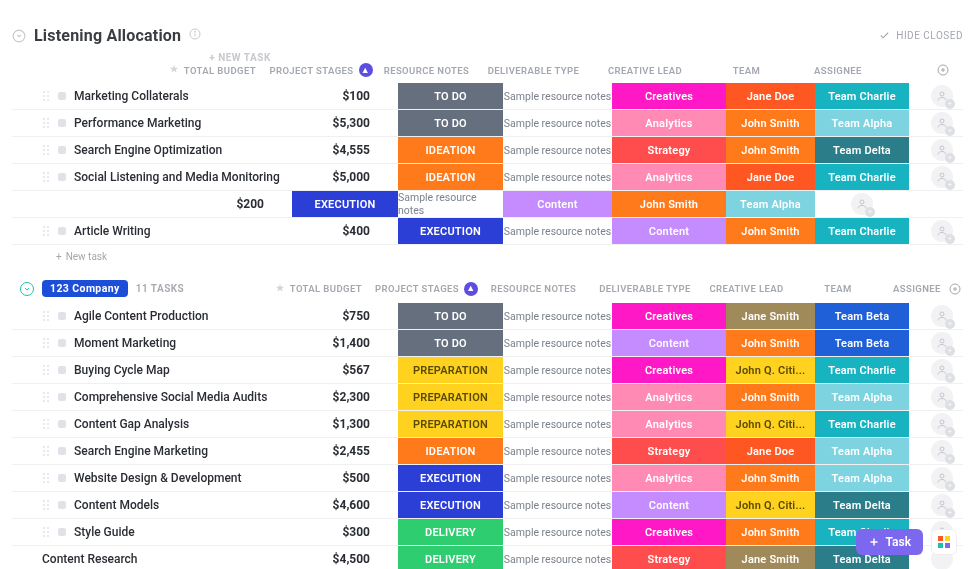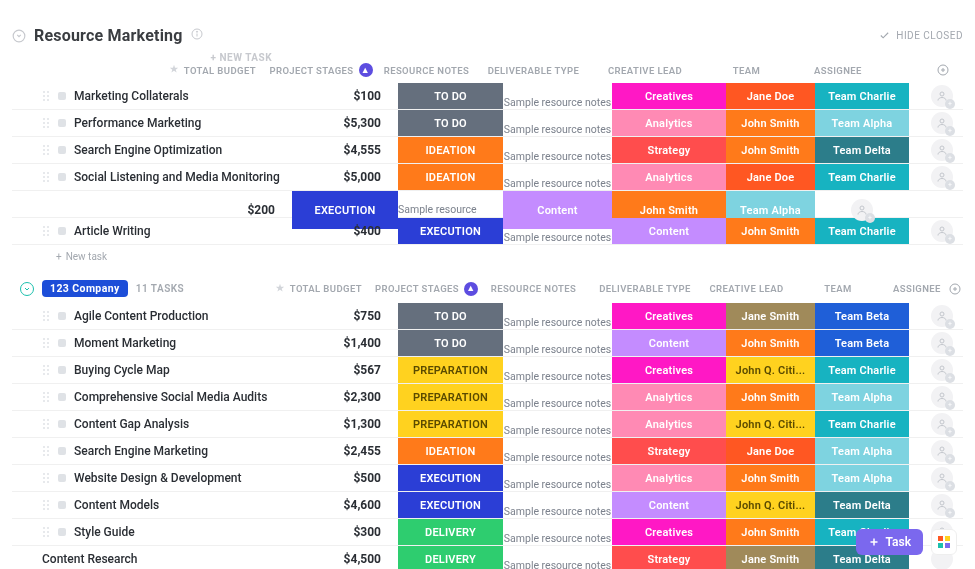--- a/index.html
+++ b/index.html
@@ -37,24 +37,24 @@
   .sort-badge{width:14px;height:14px;border-radius:50%;background:#5d4de0;display:inline-flex;align-items:center;justify-content:center;color:#fff;font-size:9px;line-height:1;}
   .budget-ic{color:#d2d5da;}
 
   .rows{}
   .row{display:grid;grid-template-columns:250px 106px 105px 109px 114px 89px 94px 66px;align-items:stretch;height:27px;border-bottom:1px solid var(--row-border);padding-left:30px;}
   .row .name-cell{display:flex;align-items:center;gap:8px;overflow:hidden;white-space:nowrap;}
   .row .drag{color:#dfe2e6;display:flex;}
   .row .dot{width:8px;height:8px;border-radius:2px;background:#dfe2e6;}
   .row .task-name{font-size:12px;color:#2a2e34;font-weight:500;}
   .cell{display:flex;align-items:center;justify-content:center;height:100%;padding:0;}
-  .cell.right{justify-content:flex-end;padding-right:17px;align-items:center;}
+  .cell.right{justify-content:flex-end;padding-right:28px;align-items:center;}
   .budget{font-weight:700;color:#2a2e34;font-size:12px;}
   .tag{width:100%;height:100%;display:flex;align-items:center;justify-content:center;color:#fff;font-size:11px;font-weight:600;letter-spacing:.2px;overflow:hidden;white-space:nowrap;text-overflow:ellipsis;padding:0 4px;}
-  .notes{color:var(--muted2);font-size:10.5px;margin-top:12px;}
+  .notes{color:var(--muted2);font-size:10.5px;}
   .assignee{display:flex;align-items:center;justify-content:center;}
   .avatar{width:22px;height:22px;border-radius:50%;background:#f2f2f4;display:flex;align-items:center;justify-content:center;color:#c3c6cc;position:relative;}
   .avatar .plus{position:absolute;bottom:-2px;right:-2px;width:10px;height:10px;border-radius:50%;background:#dcdfe4;display:flex;align-items:center;justify-content:center;color:#fff;font-size:7px;line-height:1;}
   .new-task-row{padding:6px 0 0 44px;color:var(--muted);font-size:10px;cursor:pointer;}
   .new-task-row::before{content:"+";margin-right:4px;}
 
   .fab{position:fixed;right:18px;bottom:14px;display:flex;align-items:center;gap:8px;}
   .fab-btn{background:var(--purple);color:#fff;border-radius:6px;padding:6px 12px;font-size:12px;font-weight:600;display:flex;align-items:center;gap:6px;cursor:pointer;}
   .apps-btn{width:26px;height:26px;border-radius:6px;background:#fff;border:1px solid #eee;display:flex;align-items:center;justify-content:center;cursor:pointer;}
   .apps-grid{display:grid;grid-template-columns:repeat(2,5px);grid-template-rows:repeat(2,5px);gap:2px;}
@@ -65,21 +65,21 @@
 
 <div class="app">
 
   <div class="page-head">
     <span class="chev">
       <svg width="14" height="14" viewBox="0 0 24 24" fill="none" stroke="currentColor" stroke-width="2">
           <circle cx="12" cy="12" r="10"></circle>
           <polyline points="9 10 12 13 15 10"></polyline>
         </svg>
     </span>
-    <span class="page-title">Resource Marketing</span>
+    <span class="page-title">Listening Allocation</span>
     <span class="info-icon">
       <svg width="12" height="12" viewBox="0 0 24 24" fill="none" stroke="currentColor" stroke-width="2">
           <circle cx="12" cy="12" r="10"></circle>
           <line x1="12" y1="11" x2="12" y2="17"></line>
           <circle cx="12" cy="7.5" r="1" fill="currentColor"></circle>
         </svg>
     </span>
     <span class="new-task-top">+ NEW TASK</span>
     <span class="hide-closed">
       <svg width="11" height="11" viewBox="0 0 24 24" fill="none" stroke="currentColor" stroke-width="2.5">

